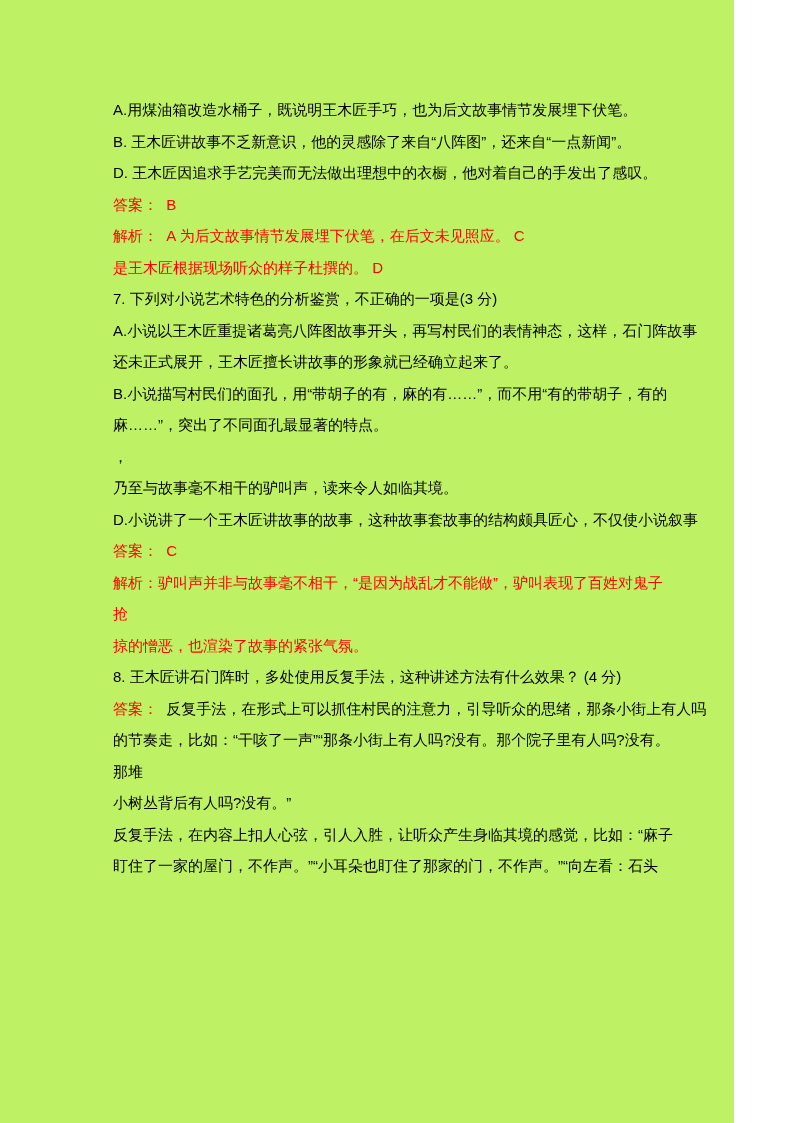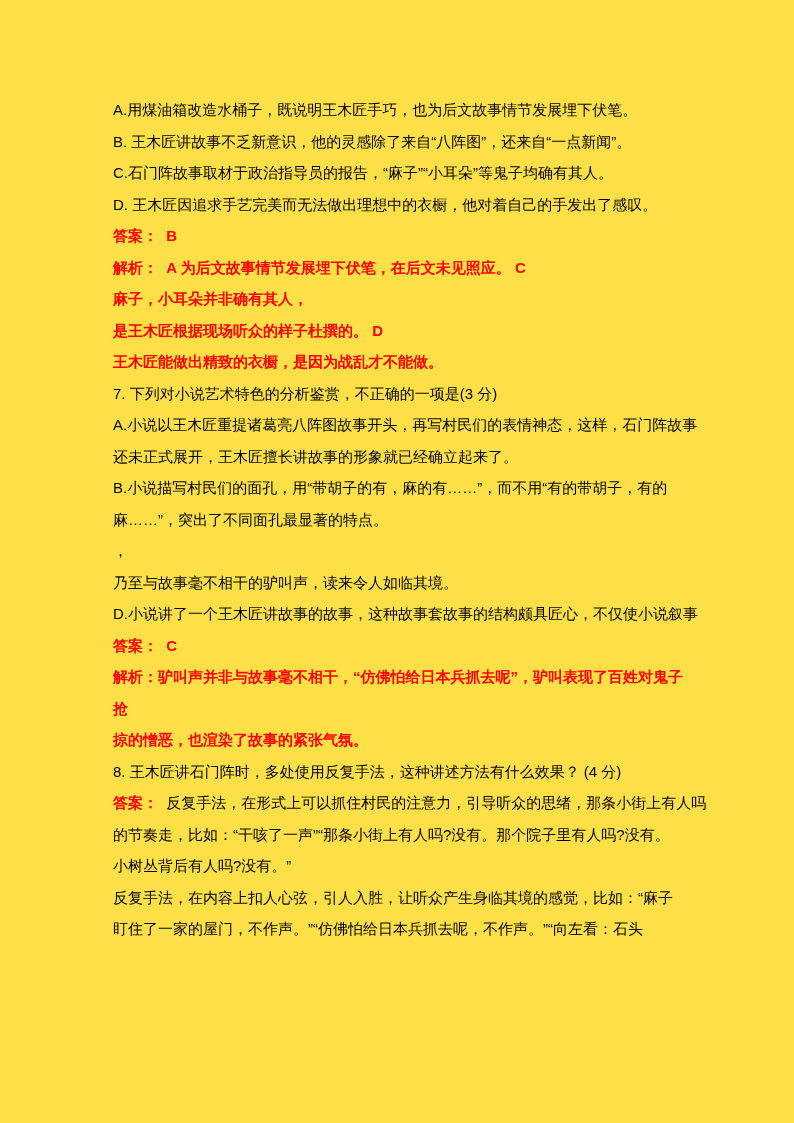--- a/index.html
+++ b/index.html
@@ -2,68 +2,66 @@
 <html><head>
 <meta charset="utf-8">
 <style>
   html, body {
     margin: 0;
     padding: 0;
     background: #ffffff;
   }
   .page {
     position: relative;
-    width: 794px;
+    width: 734px;
     height: 1123px;
-    background: #fde047;
+    background: #bef264;
     overflow: hidden;
   }
   .doc-body {
     position: absolute;
     left: 113px;
     top: 94px;
     width: 575px;
     font-family: "Liberation Sans", sans-serif;
     font-size: 15px;
     color: #000000;
   }
   .line {
     height: 31.5px;
     line-height: 31.5px;
     white-space: pre;
   }
   .seg-black { color: #000000; }
-  .seg-red { color: #ff0000; font-weight: bold; }
+  .seg-red { color: #ff0000; }
 </style>
 </head>
 <body>
 
 <div class="page">
   <div class="doc-body">
       <div class="line"><span class="seg-black">A.用煤油箱改造水桶子，既说明王木匠手巧，也为后文故事情节发展埋下伏笔。</span></div>
       <div class="line"><span class="seg-black">B. 王木匠讲故事不乏新意识，他的灵感除了来自“八阵图”，还来自“一点新闻”。</span></div>
-      <div class="line"><span class="seg-black">C.石门阵故事取材于政治指导员的报告，“麻子”“小耳朵”等鬼子均确有其人。</span></div>
       <div class="line"><span class="seg-black">D. 王木匠因追求手艺完美而无法做出理想中的衣橱，他对着自己的手发出了感叹。</span></div>
       <div class="line"><span class="seg-red">答案：  B</span></div>
       <div class="line"><span class="seg-red">解析：  A 为后文故事情节发展埋下伏笔，在后文未见照应。 C</span></div>
-      <div class="line"><span class="seg-red">麻子，小耳朵并非确有其人，</span></div>
       <div class="line"><span class="seg-red">是王木匠根据现场听众的样子杜撰的。 D</span></div>
-      <div class="line"><span class="seg-red">王木匠能做出精致的衣橱，是因为战乱才不能做。</span></div>
       <div class="line"><span class="seg-black">7. 下列对小说艺术特色的分析鉴赏，不正确的一项是(3 分)</span></div>
       <div class="line"><span class="seg-black">A.小说以王木匠重提诸葛亮八阵图故事开头，再写村民们的表情神态，这样，石门阵故事</span></div>
       <div class="line"><span class="seg-black">还未正式展开，王木匠擅长讲故事的形象就已经确立起来了。</span></div>
       <div class="line"><span class="seg-black">B.小说描写村民们的面孔，用“带胡子的有，麻的有……”，而不用“有的带胡子，有的</span></div>
       <div class="line"><span class="seg-black">麻……”，突出了不同面孔最显著的特点。</span></div>
       <div class="line"><span class="seg-black">，</span></div>
       <div class="line"><span class="seg-black">乃至与故事毫不相干的驴叫声，读来令人如临其境。</span></div>
       <div class="line"><span class="seg-black">D.小说讲了一个王木匠讲故事的故事，这种故事套故事的结构颇具匠心，不仅使小说叙事</span></div>
       <div class="line"><span class="seg-red">答案：  C</span></div>
-      <div class="line"><span class="seg-red">解析：驴叫声并非与故事毫不相干，“仿佛怕给日本兵抓去呢”，驴叫表现了百姓对鬼子</span></div>
+      <div class="line"><span class="seg-red">解析：驴叫声并非与故事毫不相干，“是因为战乱才不能做”，驴叫表现了百姓对鬼子</span></div>
       <div class="line"><span class="seg-red">抢</span></div>
       <div class="line"><span class="seg-red">掠的憎恶，也渲染了故事的紧张气氛。</span></div>
       <div class="line"><span class="seg-black">8. 王木匠讲石门阵时，多处使用反复手法，这种讲述方法有什么效果？ (4 分)</span></div>
       <div class="line"><span class="seg-red">答案：  </span><span class="seg-black">反复手法，在形式上可以抓住村民的注意力，引导听众的思绪，那条小街上有人吗</span></div>
       <div class="line"><span class="seg-black">的节奏走，比如：“干咳了一声”“那条小街上有人吗?没有。那个院子里有人吗?没有。</span></div>
+      <div class="line"><span class="seg-black">那堆</span></div>
       <div class="line"><span class="seg-black">小树丛背后有人吗?没有。”</span></div>
       <div class="line"><span class="seg-black">反复手法，在内容上扣人心弦，引人入胜，让听众产生身临其境的感觉，比如：“麻子</span></div>
-      <div class="line"><span class="seg-black">盯住了一家的屋门，不作声。”“仿佛怕给日本兵抓去呢，不作声。”“向左看：石头</span></div>
+      <div class="line"><span class="seg-black">盯住了一家的屋门，不作声。”“小耳朵也盯住了那家的门，不作声。”“向左看：石头</span></div>
     </div>
 </div>
 
 </body></html>

